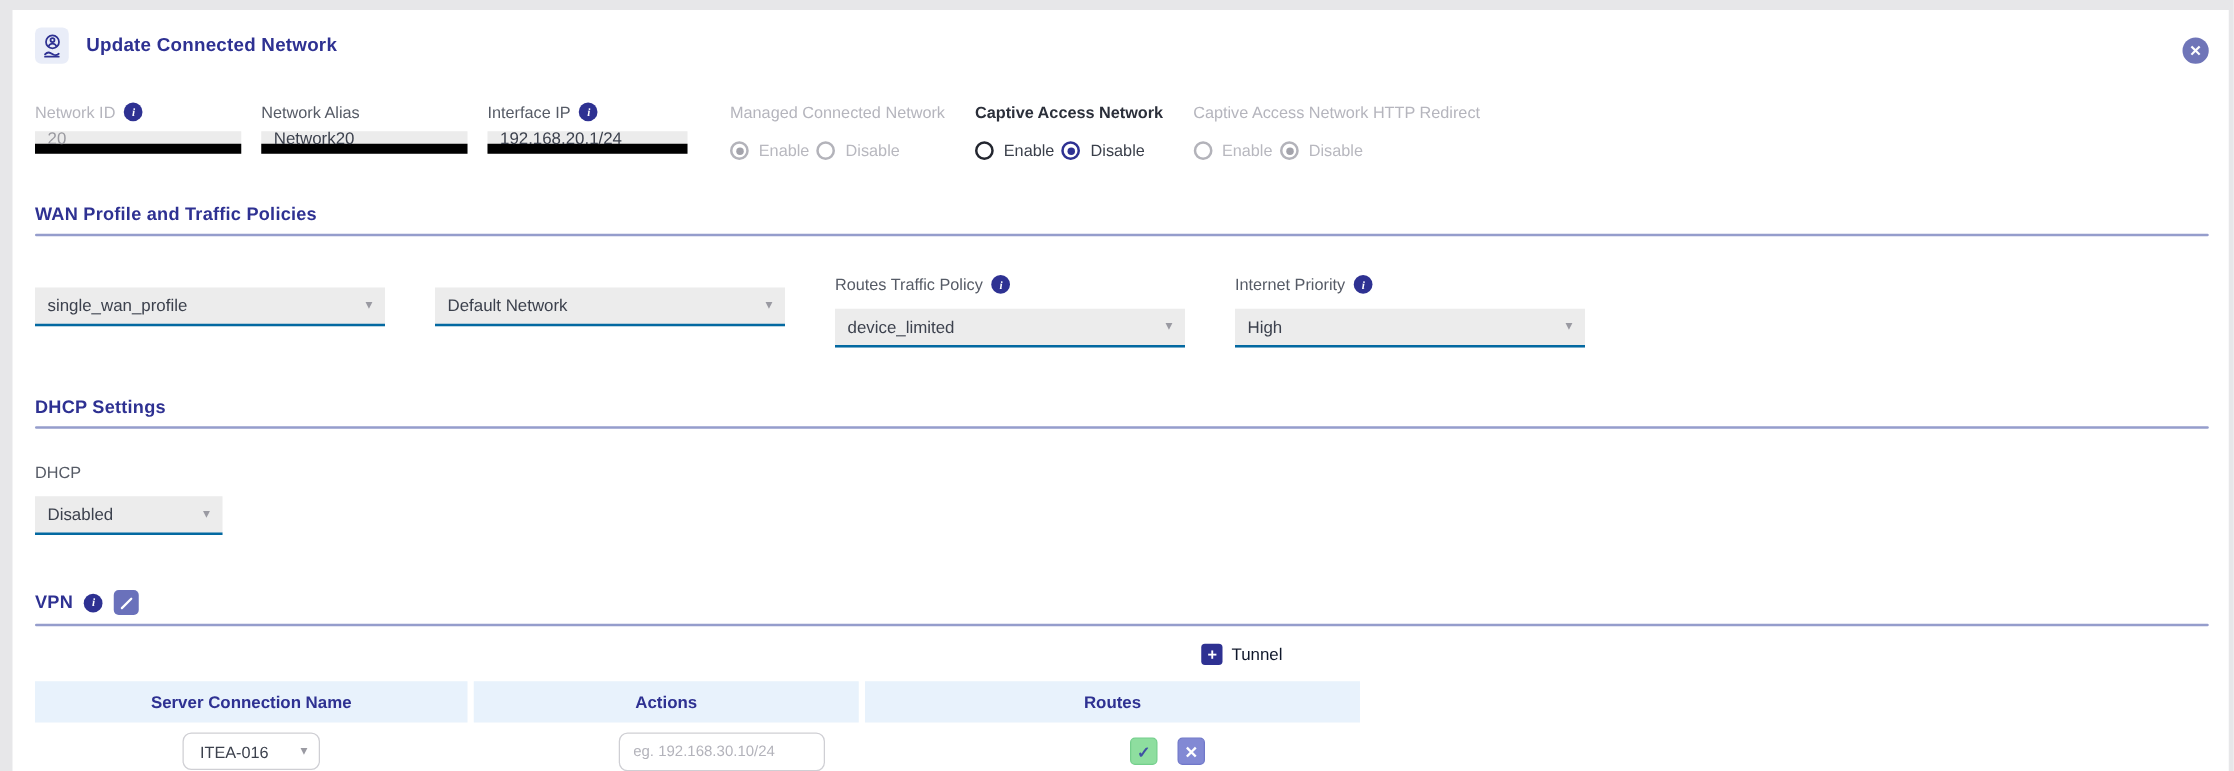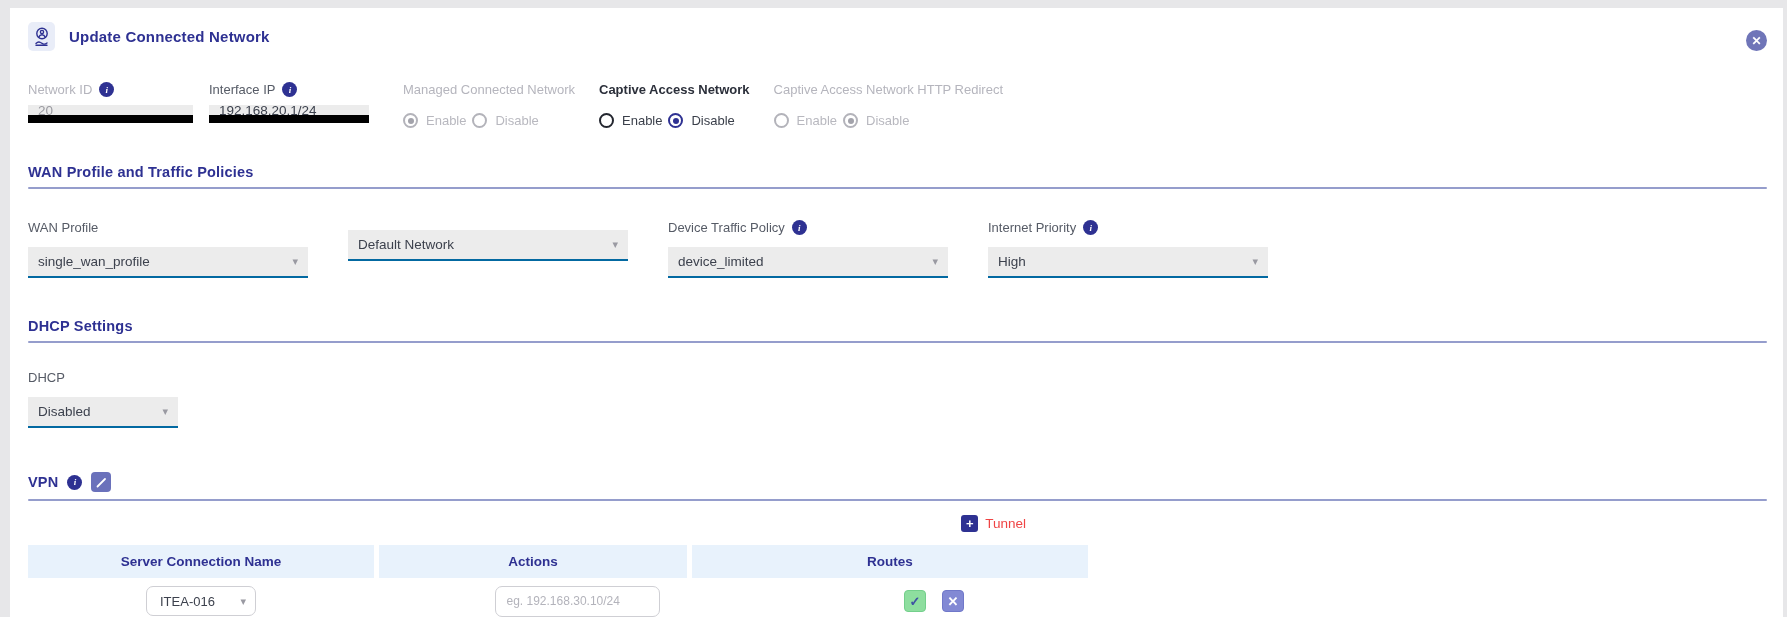--- a/index.html
+++ b/index.html
@@ -90,21 +90,21 @@
   }
 
   
   .vpn-body { width:1060px; }
   .tunnel-row { display:flex; justify-content:flex-end; margin-top:14px; padding-right:62px; }
   .tunnel-btn { display:flex; align-items:center; gap:7px; cursor:pointer; }
   .plus-box {
     width:17px; height:17px; border-radius:3px; background:#2e3192; color:#fff;
     font-size:13px; font-weight:bold; display:flex; align-items:center; justify-content:center;
   }
-  .tunnel-label { font-size:13.5px; color:#ef4444; }
+  .tunnel-label { font-size:13.5px; color:#0f172a; }
 
   .vpn-table { margin-top:13px; }
   .t-head { display:flex; gap:5px; }
   .t-head .hcell {
     height:33px; background:#e8f2fc; color:#2e3192; font-weight:bold; font-size:13.5px;
     display:flex; align-items:center; justify-content:center;
   }
   .t-col1 { width:346px; } .t-col2 { width:396px; } .t-col3 { width:308px; }
   .t-row { display:flex; gap:5px; }
   .t-row .rcell { height:46px; display:flex; align-items:center; justify-content:center; gap:16px; }
@@ -151,20 +151,26 @@
   <div class="row-basic">
 
     <div class="fld w165">
       <div class="label-row">
         <span class="f-label dim">Network ID</span>
         <span class="info">i</span>
       </div>
       <div class="tinput disabled">20</div>
     </div>
 
+    <div class="fld w165">
+      <div class="label-row">
+        <span class="f-label">Network Alias</span>
+      </div>
+      <div class="tinput">Network20</div>
+    </div>
 
     <div class="fld w160">
       <div class="label-row">
         <span class="f-label">Interface IP</span>
         <span class="info">i</span>
       </div>
       <div class="tinput">192.168.20.1/24</div>
     </div>
 
     <div class="rgroup disabled">
@@ -214,37 +220,34 @@
         </span>
       </div>
     </div>
   </div>
 
   <div class="sec-wan">
     <div class="sec-title">WAN Profile and Traffic Policies</div>
     <div class="sec-line"></div>
     <div class="row-wan">
       <div class="fld w280">
-        <div class="label-row">
-          <span class="f-label">WAN Profile</span>
-        </div>
         <div class="select">
           <span>single_wan_profile</span>
           <span class="caret">▾</span>
         </div>
       </div>
       <div class="fld w280">
         <div class="select">
           <span>Default Network</span>
           <span class="caret">▾</span>
         </div>
       </div>
       <div class="fld w280">
         <div class="label-row">
-          <span class="f-label">Device Traffic Policy</span>
+          <span class="f-label">Routes Traffic Policy</span>
           <span class="info">i</span>
         </div>
         <div class="select">
           <span>device_limited</span>
           <span class="caret">▾</span>
         </div>
       </div>
       <div class="fld w280">
         <div class="label-row">
           <span class="f-label">Internet Priority</span>

